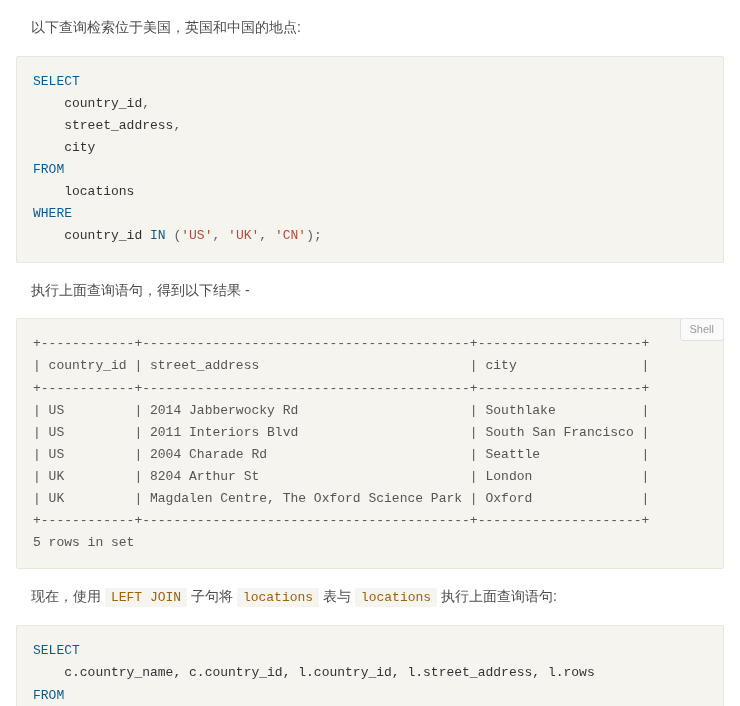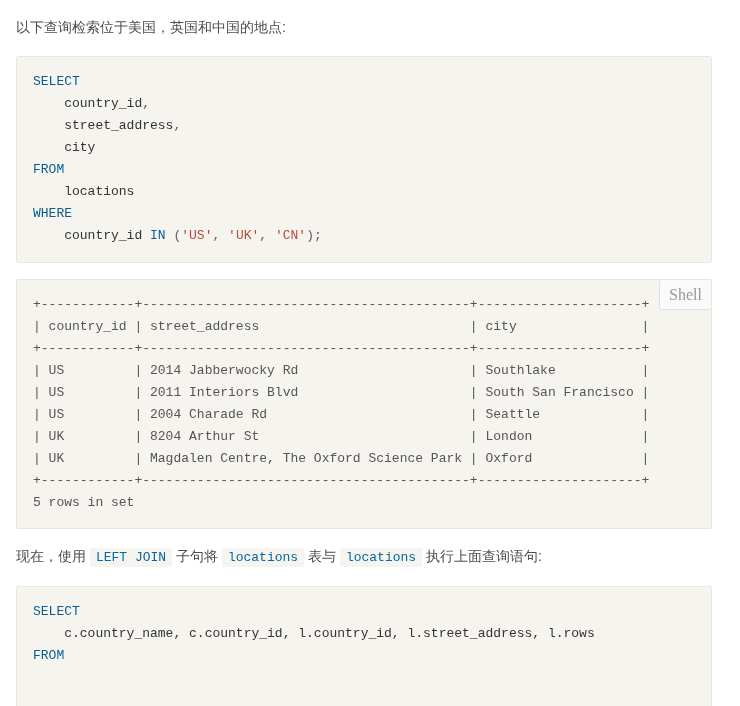--- a/index.html
+++ b/index.html
@@ -6,78 +6,79 @@
     margin: 0;
     padding: 16px;
     font-family: "Microsoft YaHei", -apple-system, BlinkMacSystemFont, sans-serif;
     font-size: 14px;
     color: #333;
     background: #fff;
     width: 740px;
     box-sizing: border-box;
   }
   .para {
-    margin: 0 0 16px 0;
+    margin: 0 0 16px 15px;
     line-height: 1.7;
     color: #4d4d4d;
   }
   .code-block {
     background: #f6f4ee;
     border: 1px solid #e9e6dc;
     border-radius: 2px;
     padding: 14px 16px;
-    margin: 0 12px 16px 0;
+    margin: 0 0 16px 0;
     font-family: Consolas, Monaco, "Courier New", monospace;
     font-size: 13px;
     line-height: 1.7;
     position: relative;
     white-space: pre;
     overflow-x: auto;
   }
   .code-block .lang-badge {
     position: absolute;
     top: -1px;
     right: -1px;
     background: #fafafa;
     border: 1px solid #e0e0e0;
     border-radius: 3px;
     padding: 1px 9px;
-    font-size: 16px;
+    font-size: 11px;
     color: #999;
-    font-family: Liberation Serif, serif;
+    font-family: Liberation Sans, sans-serif;
   }
   .kw { color: #0a5c8f; }
   .op { color: #606060; }
   .str { color: #b34a3a; }
   .inline-code {
     background: #f6f4ee;
     padding: 2px 6px;
     border-radius: 2px;
     font-family: Consolas, Monaco, "Courier New", monospace;
     font-size: 13px;
-    color: #0369a1;
+    color: #a16207;
   }
   .page-wrap { position: relative; min-height: 674px; }
   .table-block { color: #555; }
 </style>
 </head>
 <body>
 <div class="page-wrap">
 
 <p class="para">以下查询检索位于美国，英国和中国的地点:</p>
 
 <div class="code-block"><span class="kw">SELECT</span>
 <span>    country_id</span><span class="op">,</span>
 <span>    street_address</span><span class="op">,</span>
 <span>    city</span>
 <span class="kw">FROM</span>
 <span>    locations</span>
 <span class="kw">WHERE</span>
 <span>    country_id </span><span class="kw">IN</span> <span class="op">(</span><span class="str">'US'</span><span class="op">,</span> <span class="str">'UK'</span><span class="op">,</span> <span class="str">'CN'</span><span class="op">);</span></div>
 
+<p class="para">执行上面查询语句，得到以下结果 -</p>
 
 <div class="code-block table-block"><span class="lang-badge">Shell</span><span>+------------+------------------------------------------+---------------------+
 | country_id | street_address                           | city                |
 +------------+------------------------------------------+---------------------+
 | US         | 2014 Jabberwocky Rd                      | Southlake           |
 | US         | 2011 Interiors Blvd                      | South San Francisco |
 | US         | 2004 Charade Rd                          | Seattle             |
 | UK         | 8204 Arthur St                           | London              |
 | UK         | Magdalen Centre, The Oxford Science Park | Oxford              |
 +------------+------------------------------------------+---------------------+

